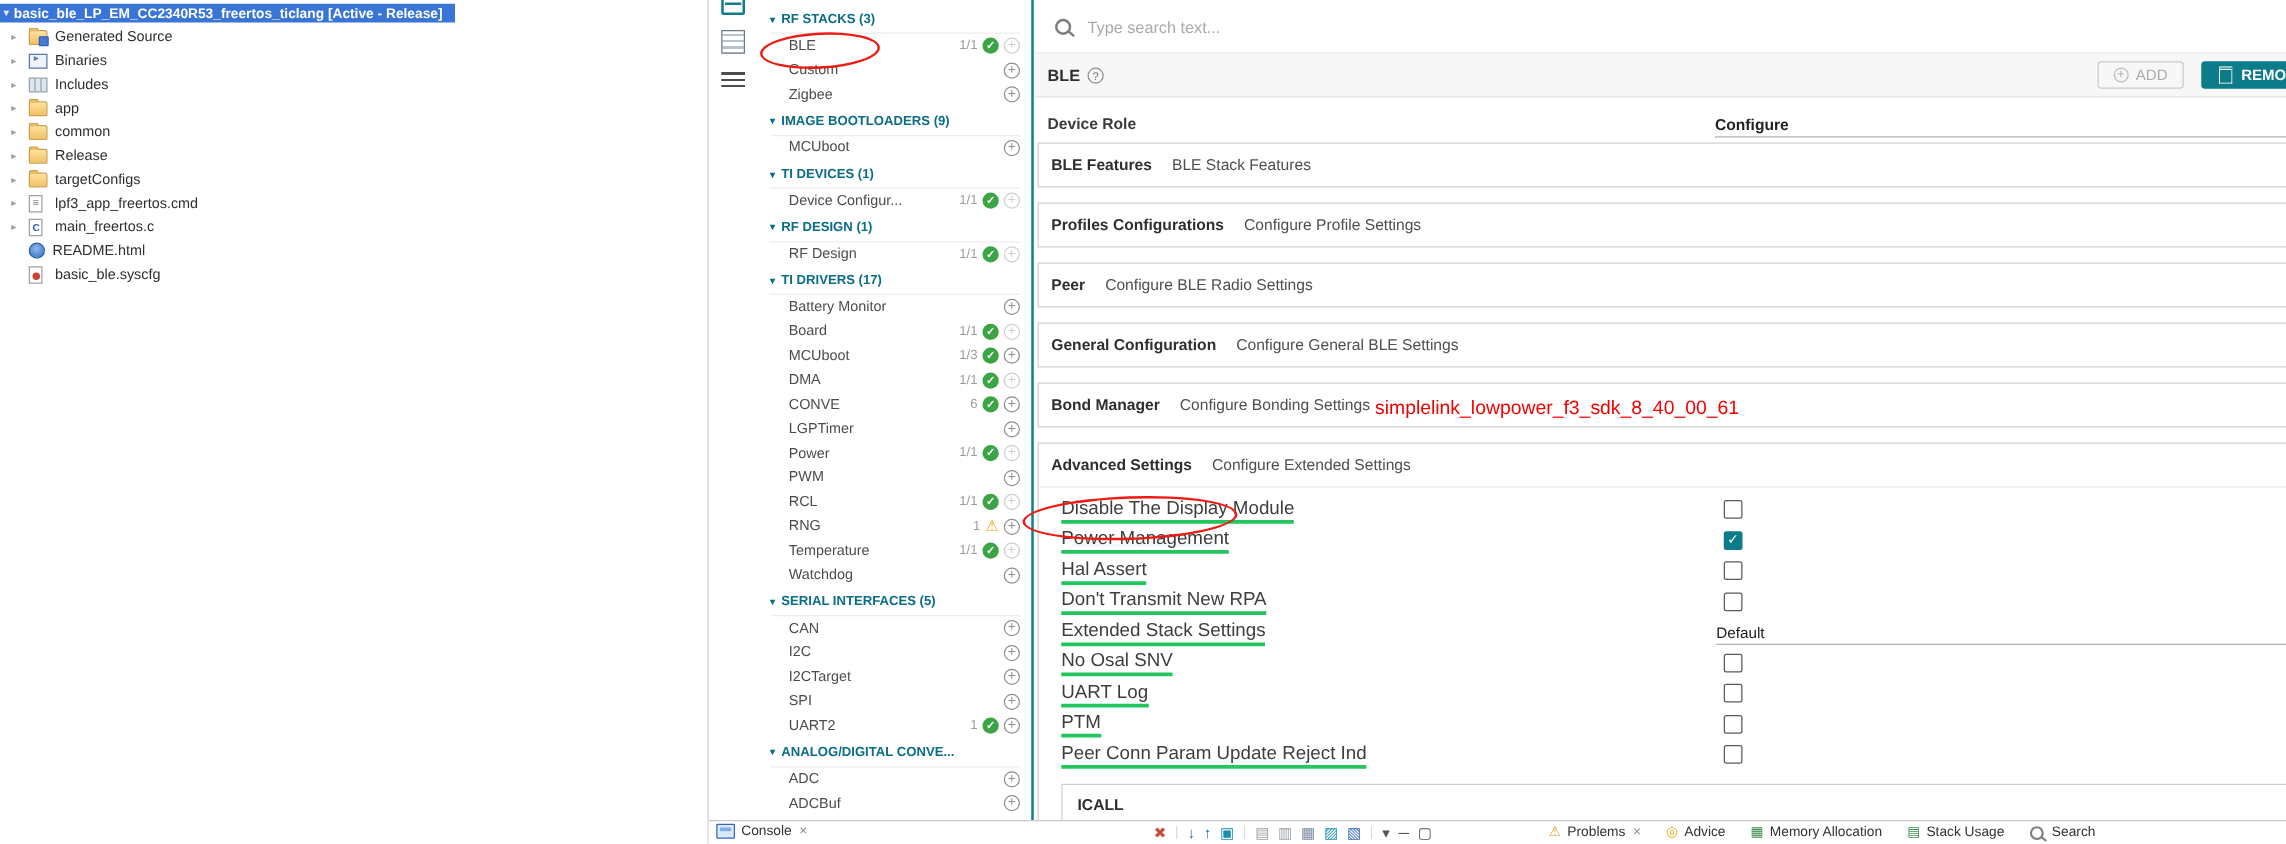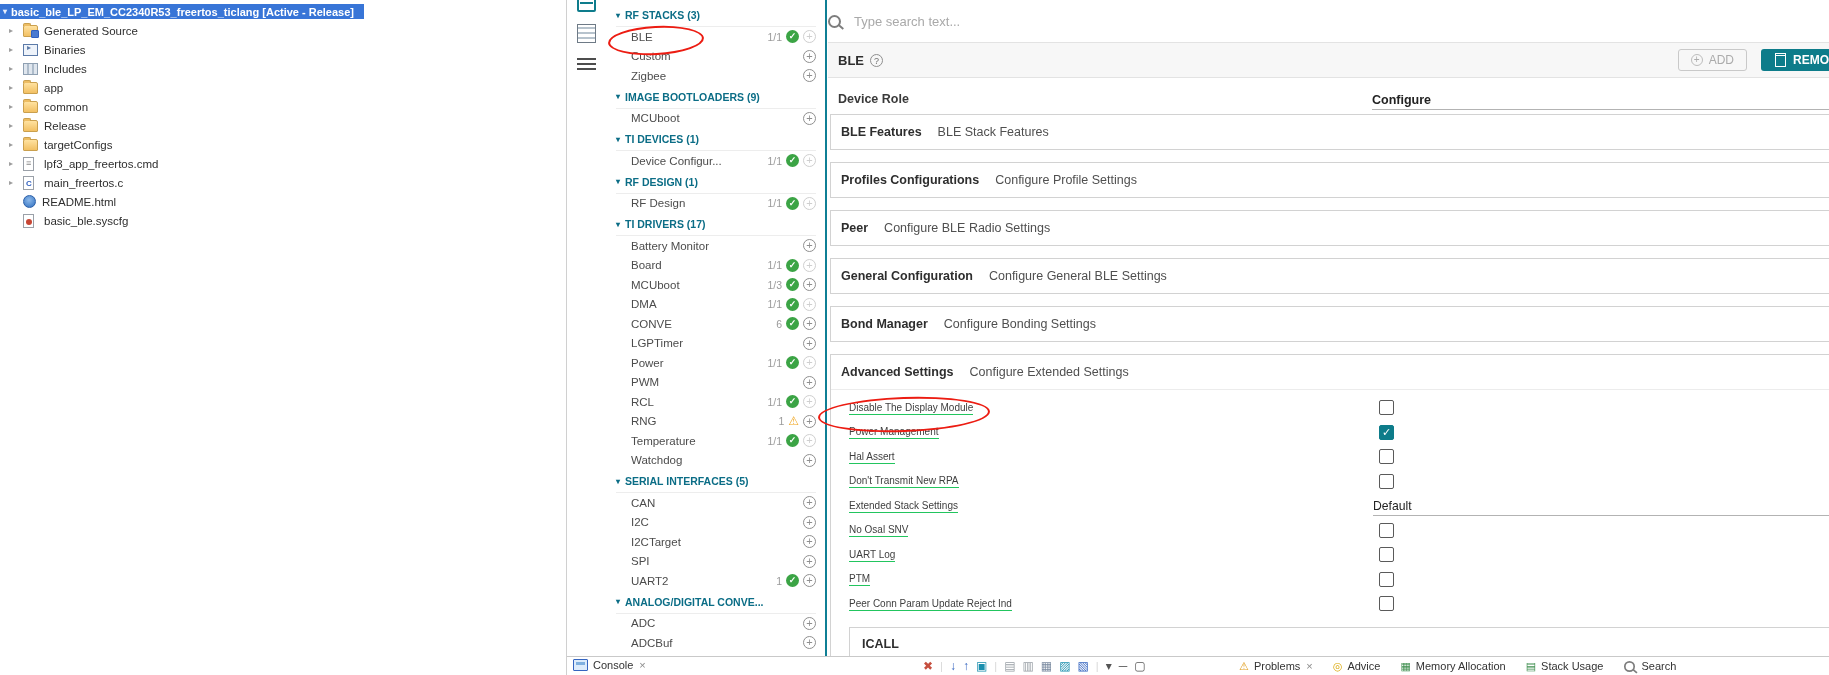--- a/index.html
+++ b/index.html
@@ -33,32 +33,32 @@
   .sico1{top:-7px;border:2px solid #0e7c8c;border-radius:2px;background:linear-gradient(#0e7c8c 0 0) center/13px 2px no-repeat;}
   .sico2{top:24px;border:1px solid #6e7a86;background:repeating-linear-gradient(0deg,#fff 0 3px,#b7c3cd 3px 5px);}
   .sico3{top:56px;height:14px;background:repeating-linear-gradient(0deg,#4d4d4d 0 2px,#fff 2px 5px);}
 
   
   .tree{position:absolute;left:606px;top:0;width:214px;height:656px;overflow:hidden;padding:4px 0 0 10px;box-sizing:border-box;background:#fff;}
   .tgroup{display:flex;align-items:center;gap:5px;height:22px;color:#0b6d86;font-size:10.5px;font-weight:bold;
           border-bottom:1px solid #ededed;margin-right:4px;white-space:nowrap;}
   .gcar{font-size:8px;flex:none;}
   .titem{display:flex;align-items:center;height:19.5px;padding-left:15px;font-size:11.5px;color:#4c4c4c;margin-right:4px;white-space:nowrap;}
-  .tright{display:flex;align-items:center;gap:4px;margin-left:auto;}
+  .tright{display:flex;gap:4px;margin-left:auto;}
   .tcount{font-size:10.5px;color:#9b9b9b;}
   .chk{width:13px;height:13px;background:#3ba445;border-radius:50%;color:#fff;font-size:9px;line-height:13px;text-align:center;font-weight:bold;flex:none;}
   .warnico{color:#f0a41c;font-size:12px;line-height:13px;flex:none;}
   .plus{width:13px;height:13px;border:1px solid #8f8f8f;border-radius:50%;color:#8f8f8f;font-size:11px;line-height:11px;text-align:center;box-sizing:border-box;flex:none;}
   .plus.dim{border-color:#cfcfcf;color:#cfcfcf;}
 
   .sash{position:absolute;left:825px;top:0;width:2px;height:656px;background:#0f7f95;}
 
   
   .props{position:absolute;left:828px;top:0;right:0;height:656px;background:#fff;}
-  .searchbar{height:42px;display:flex;align-items:center;gap:11px;border-bottom:1px solid #e3e3e3;}
+  .searchbar{height:42px;display:flex;align-items:center;gap:11px;padding-left:16px;border-bottom:1px solid #e3e3e3;}
   .lens{width:9px;height:9px;border:2px solid #7d7d7d;border-radius:50%;position:relative;flex:none;}
   .lens::after{content:"";position:absolute;width:6px;height:2px;background:#7d7d7d;right:-5px;bottom:-2px;transform:rotate(40deg);}
   .searchinput{border:none;outline:none;font-size:13px;font-family:inherit;color:#333;width:320px;background:transparent;}
   .searchinput::placeholder{color:#a9a9a9;}
   .modhdr{height:34px;background:#f7f7f7;border-bottom:1px solid #e3e3e3;display:flex;align-items:center;padding-left:10px;}
   .modtitle{font-weight:bold;font-size:13px;color:#2e2e2e;}
   .qmark{width:13px;height:13px;border:1px solid #8f8f8f;border-radius:50%;color:#6f6f6f;font-size:9px;line-height:12px;text-align:center;margin-left:6px;box-sizing:border-box;}
   .hdr-actions{margin-left:auto;display:flex;align-items:center;gap:14px;margin-right:-80px;}
   .addbtn{display:flex;align-items:center;gap:6px;border:1px solid #c9c9c9;border-radius:3px;color:#ababab;font-size:12px;padding:3px 12px;background:#f7f7f7;}
   .addplus{width:12px;height:12px;border:1px solid #bdbdbd;border-radius:50%;line-height:10px;text-align:center;font-size:10px;box-sizing:border-box;}
@@ -69,21 +69,21 @@
   .drrow{position:relative;height:30px;display:flex;align-items:center;padding-left:8px;font-size:12.5px;color:#3a3a3a;font-weight:bold;}
   .dfield{position:absolute;left:542px;right:-30px;bottom:4px;border-bottom:1px solid #b3b3b3;font-size:12.5px;color:#222;padding-bottom:2px;}
 
   .secbox{height:34px;border:1px solid #d2d2d2;margin:0 -30px 12px 0;display:flex;align-items:center;padding-left:10px;background:#fff;}
   .sectitle{font-weight:bold;font-size:12.5px;color:#2e2e2e;}
   .secsub{font-size:12.5px;color:#4f4f4f;margin-left:16px;}
 
   .advbox{border:1px solid #d2d2d2;margin:0 -30px 0 0;padding-bottom:4px;background:#fff;}
   .advhdr{height:34px;display:flex;align-items:center;padding-left:10px;border-bottom:1px solid #ececec;margin-bottom:6px;}
   .arow{position:relative;height:24.5px;display:flex;align-items:center;padding-left:18px;}
-  .alabel{font-size:10px;color:#3e3e3e;border-bottom:1px solid #22c55e;padding-bottom:1px;}
+  .alabel{font-size:15px;color:#3e3e3e;border-bottom:3px solid #22c55e;padding-bottom:1px;}
   .cbox{position:absolute;left:548px;top:4px;width:15px;height:15px;border:1.5px solid #5a5a5a;border-radius:2px;box-sizing:border-box;background:#fff;}
   .cbox.checked{background:#0d7c8a;border-color:#0d7c8a;}
   .cbox.checked::after{content:"✓";color:#fff;font-size:11px;line-height:12px;display:block;text-align:center;}
   .afield{position:absolute;left:542px;right:-30px;bottom:3px;border-bottom:1px solid #b3b3b3;font-size:12.2px;color:#222;padding-bottom:2px;}
   .icallbox{height:32px;border:1px solid #d2d2d2;margin:10px -22px 6px 18px;display:flex;align-items:center;padding-left:12px;}
 
   
   .bottombar{position:absolute;left:567px;right:0;top:656px;height:19px;border-top:1px solid #c9c9c9;background:#fff;}
   .console-cluster{position:absolute;left:6px;top:2px;display:flex;align-items:center;gap:5px;}
   .con-ico{width:13px;height:10px;border:1px solid #3565c0;background:#dcebfb;border-radius:1px;position:relative;flex:none;}
@@ -531,13 +531,14 @@
         </span>
         <span class="vtab">
           <span class="lens lens-sm"></span>
           <span class="tablabel">Search</span>
         </span>
       </div>
   </footer>
 
   <div class="red-ellipse" id="ellipse-ble"></div>
   <div class="red-ellipse" id="ellipse-pm"></div>
+  <div class="sdk-note">simplelink_lowpower_f3_sdk_8_40_00_61</div>
 </div>
 
 </body></html>

